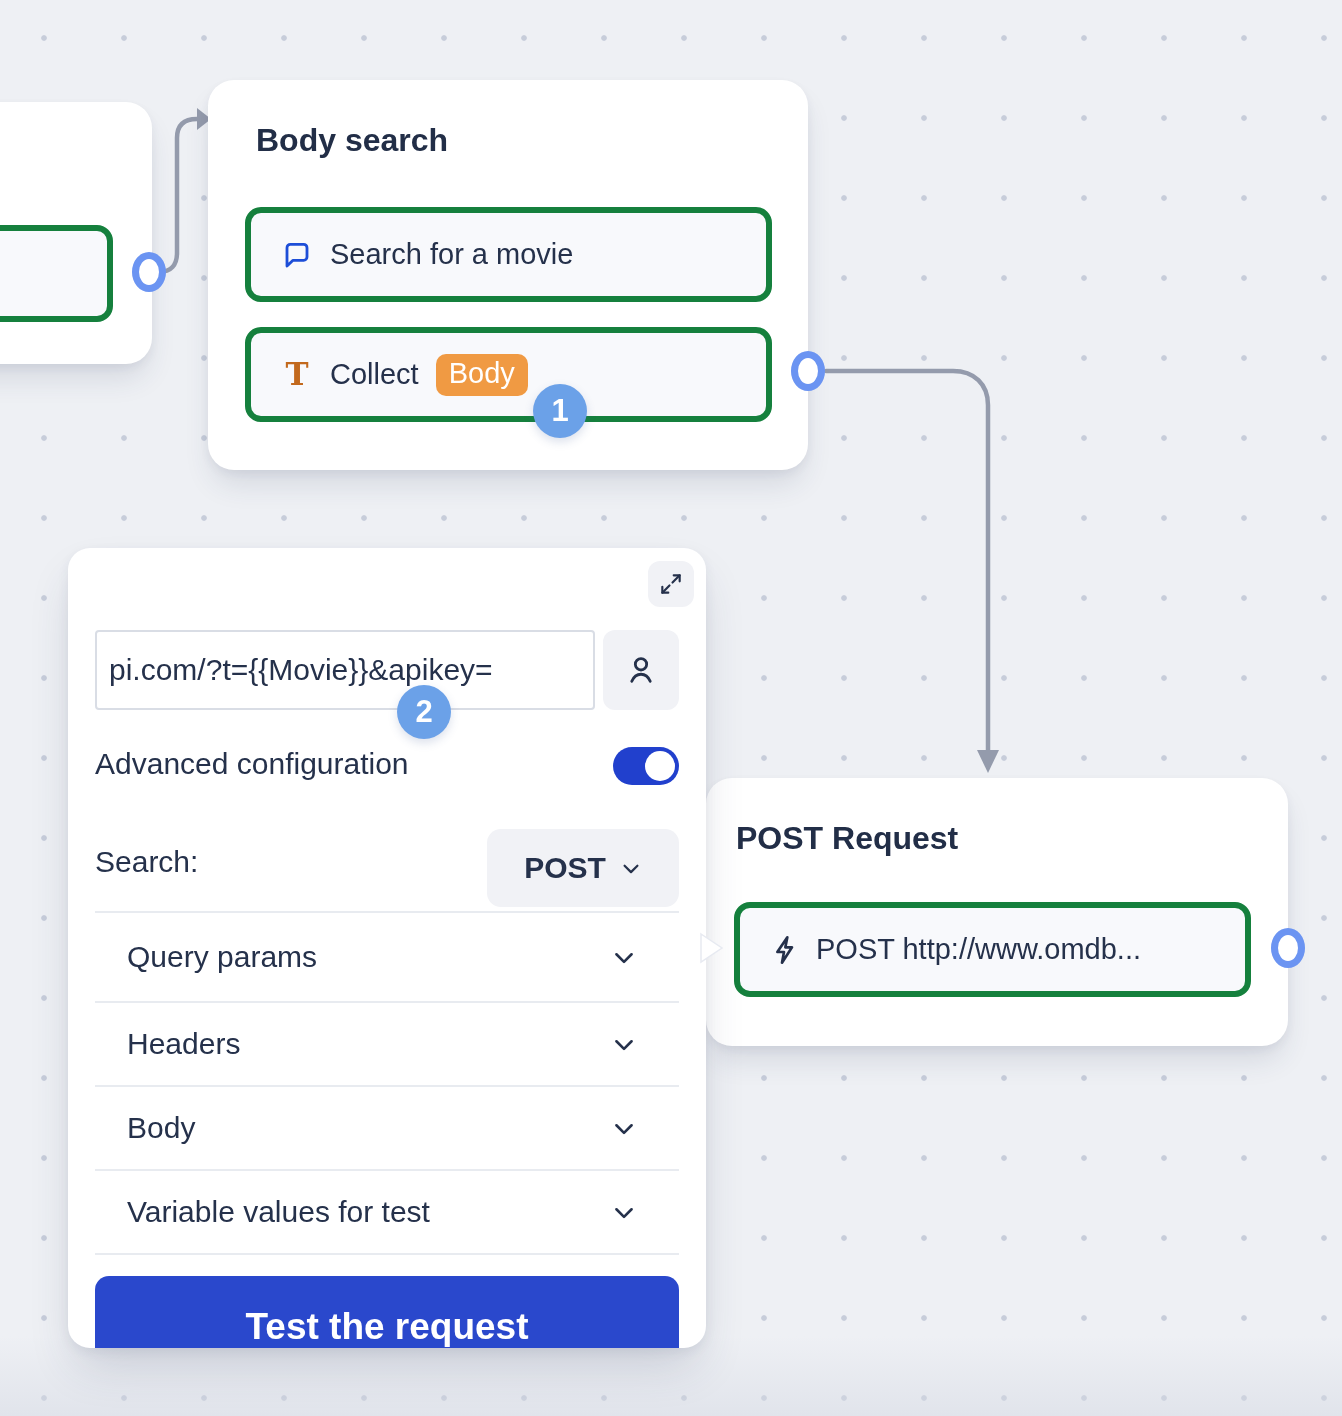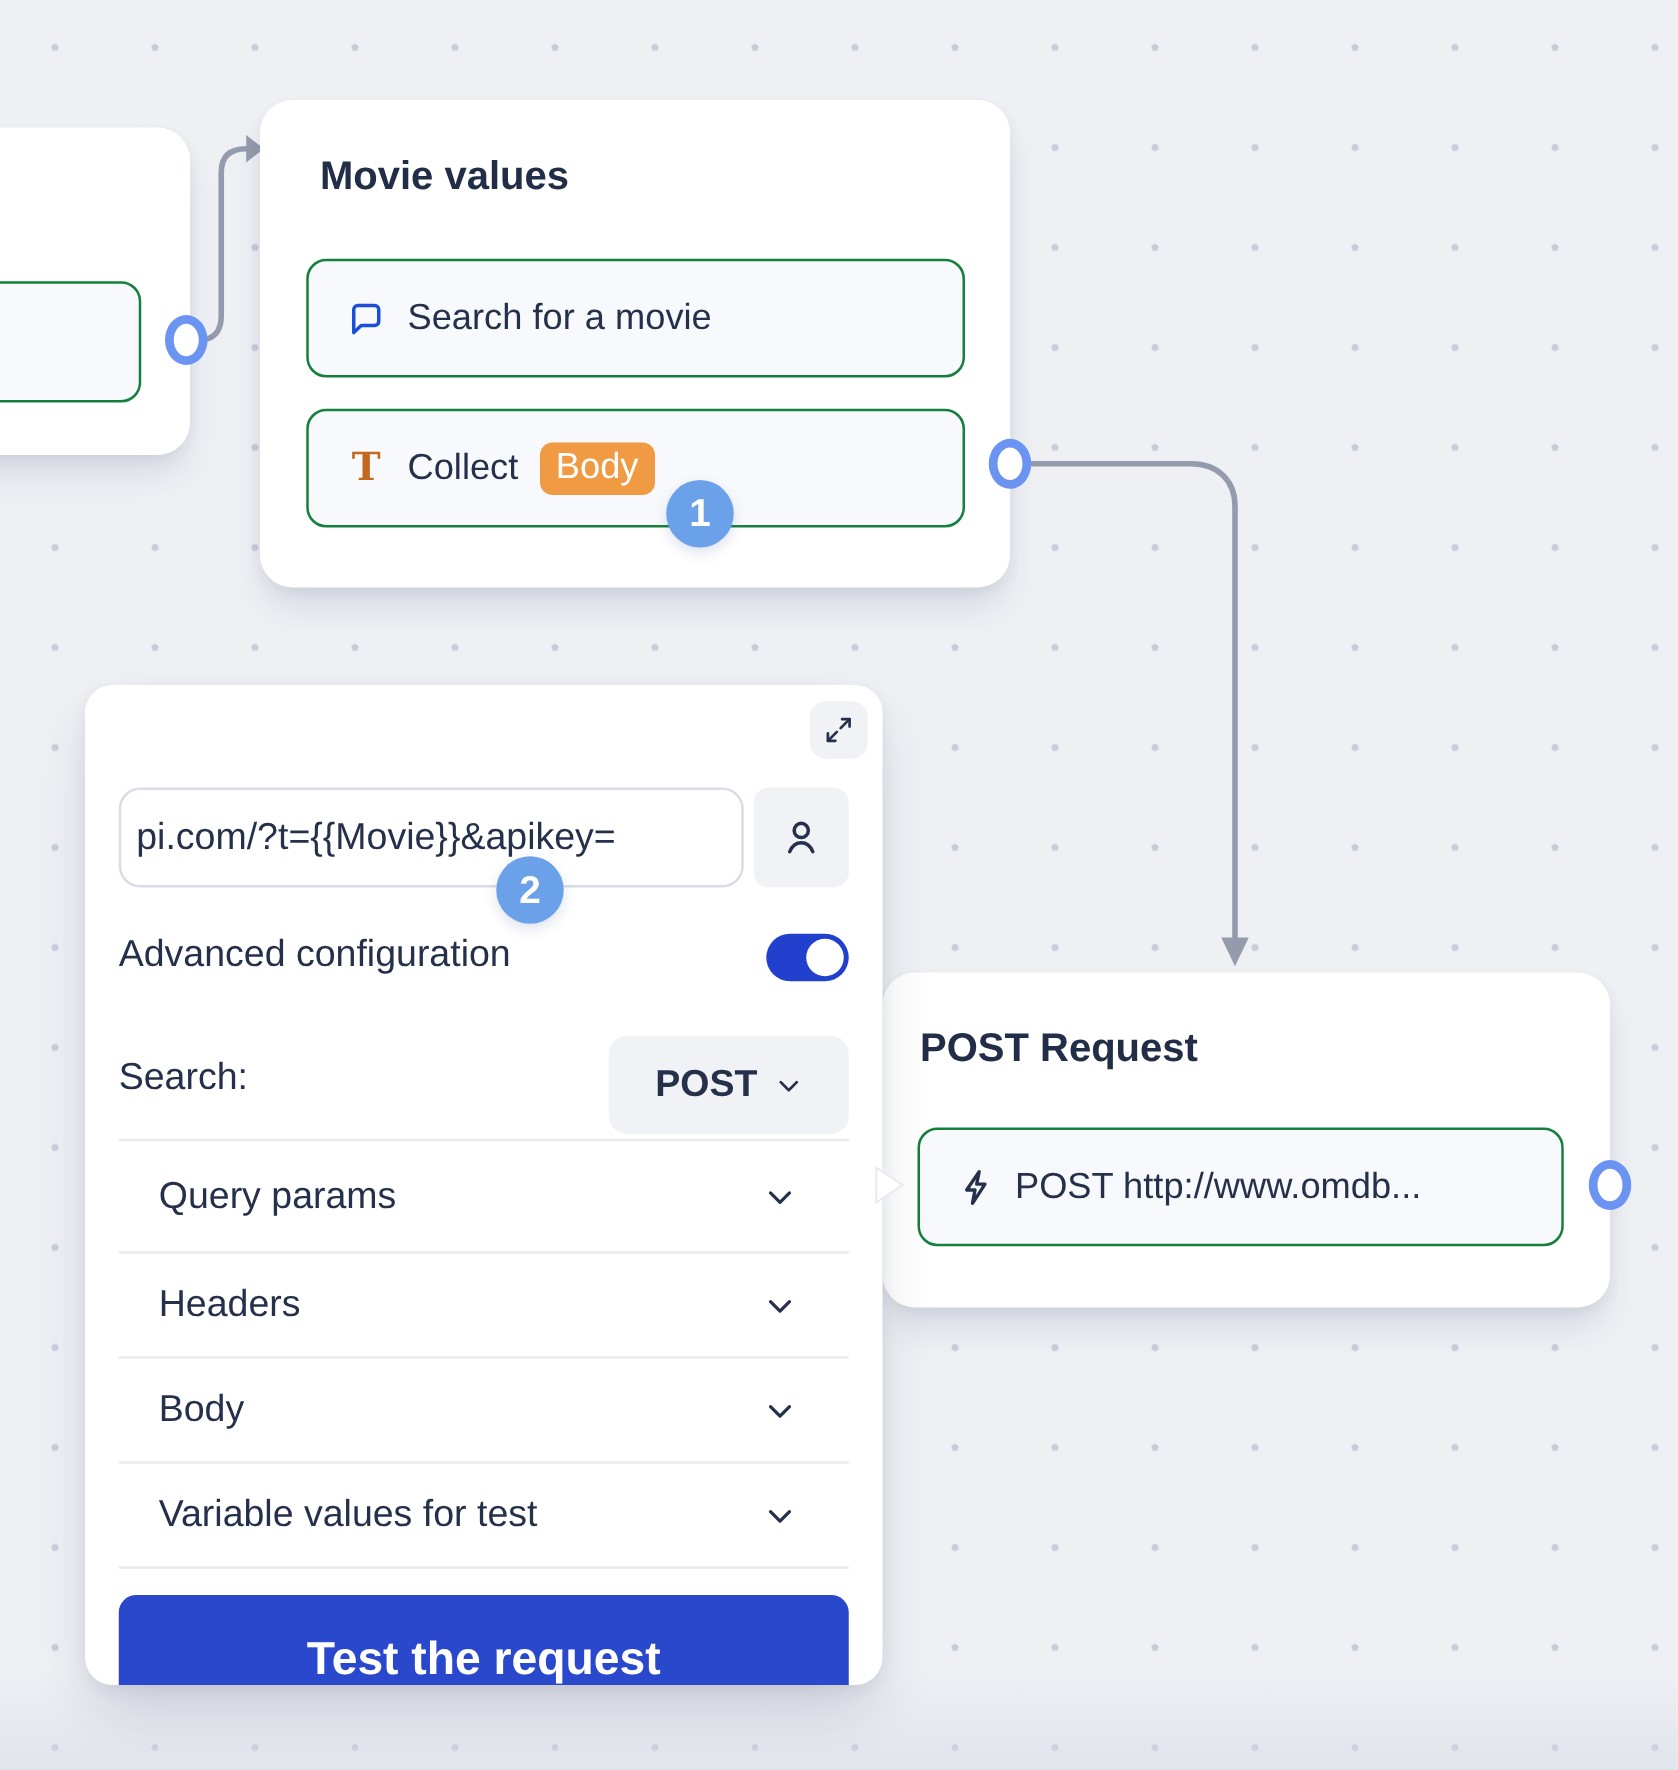--- a/index.html
+++ b/index.html
@@ -35,21 +35,21 @@
     z-index:2;
   }
   .card-title{
     position:absolute;
     font-size:32px; font-weight:700; color:#222e47;
     white-space:nowrap;
   }
   .node-item{
     position:absolute;
     background:#f8f9fc;
-    border:2px solid #15803d;
+    border:6px solid #15803d;
     border-radius:16px;
     display:flex; align-items:center;
     padding-left:30px; gap:17px;
     white-space:nowrap;
   }
   .node-item .item-label{ font-size:29px; color:#25314b; }
   .icon-box{ width:32px; height:32px; display:flex; align-items:center; justify-content:center; flex:0 0 auto; }
   .t-glyph{
     font-family:"DejaVu Serif","Liberation Serif",serif;
     font-size:31px; font-weight:600; color:#c2691d; line-height:1;
@@ -91,21 +91,21 @@
     background:#f1f2f6; border:none; border-radius:12px;
     display:flex; align-items:center; justify-content:center; cursor:pointer;
   }
   .expand-btn{ position:absolute; top:13px; right:12px; width:46px; height:46px; }
   .url-row{
     position:absolute; top:82px; left:27px; width:584px; height:80px;
     display:flex; gap:8px;
   }
   .url-input{
     flex:1; min-width:0; height:80px;
-    border:2px solid #d9dde5; border-radius:17px;
+    border:2px solid #d9dde5; border-radius:4px;
     font-family:"Liberation Sans","DejaVu Sans",sans-serif;
     font-size:30px; color:#25314b;
     padding:0 12px; background:#fff; outline:none;
     white-space:nowrap; overflow:hidden;
   }
   .person-btn{ width:76px; height:80px; }
   .adv-row{
     position:absolute; top:199px; left:27px; width:584px; height:42px;
     display:flex; align-items:flex-start; justify-content:space-between;
   }
@@ -160,21 +160,21 @@
   </g>
   <polygon points="197,108 197,130 211,119" fill="#949bac"></polygon>
   <polygon points="977,750 999,750 988,773" fill="#949bac"></polygon>
 </svg>
 
 <div class="card" style="left:-60px; top:102px; width:212px; height:262px;">
   <div class="node-item" style="left:20px; top:123px; width:153px; height:97px;"></div>
 </div>
 
 <div class="card" style="left:208px; top:80px; width:600px; height:390px;">
-  <div class="card-title" style="left:48px; top:42px;">Movie values</div>
+  <div class="card-title" style="left:48px; top:42px;">Body search</div>
 
   <div class="node-item" style="left:37px; top:127px; width:527px; height:95px;">
     <span class="icon-box">
       <svg width="32" height="32" viewBox="0 0 24 24" fill="none" stroke="#1d4ed8" stroke-width="2.1" stroke-linejoin="round">
         <path d="M4.5 6.5a2.5 2.5 0 0 1 2.5-2.5h10a2.5 2.5 0 0 1 2.5 2.5v7a2.5 2.5 0 0 1-2.5 2.5H9l-4.5 4.3z"></path>
       </svg>
     </span>
     <span class="item-label">Search for a movie</span>
   </div>
 

